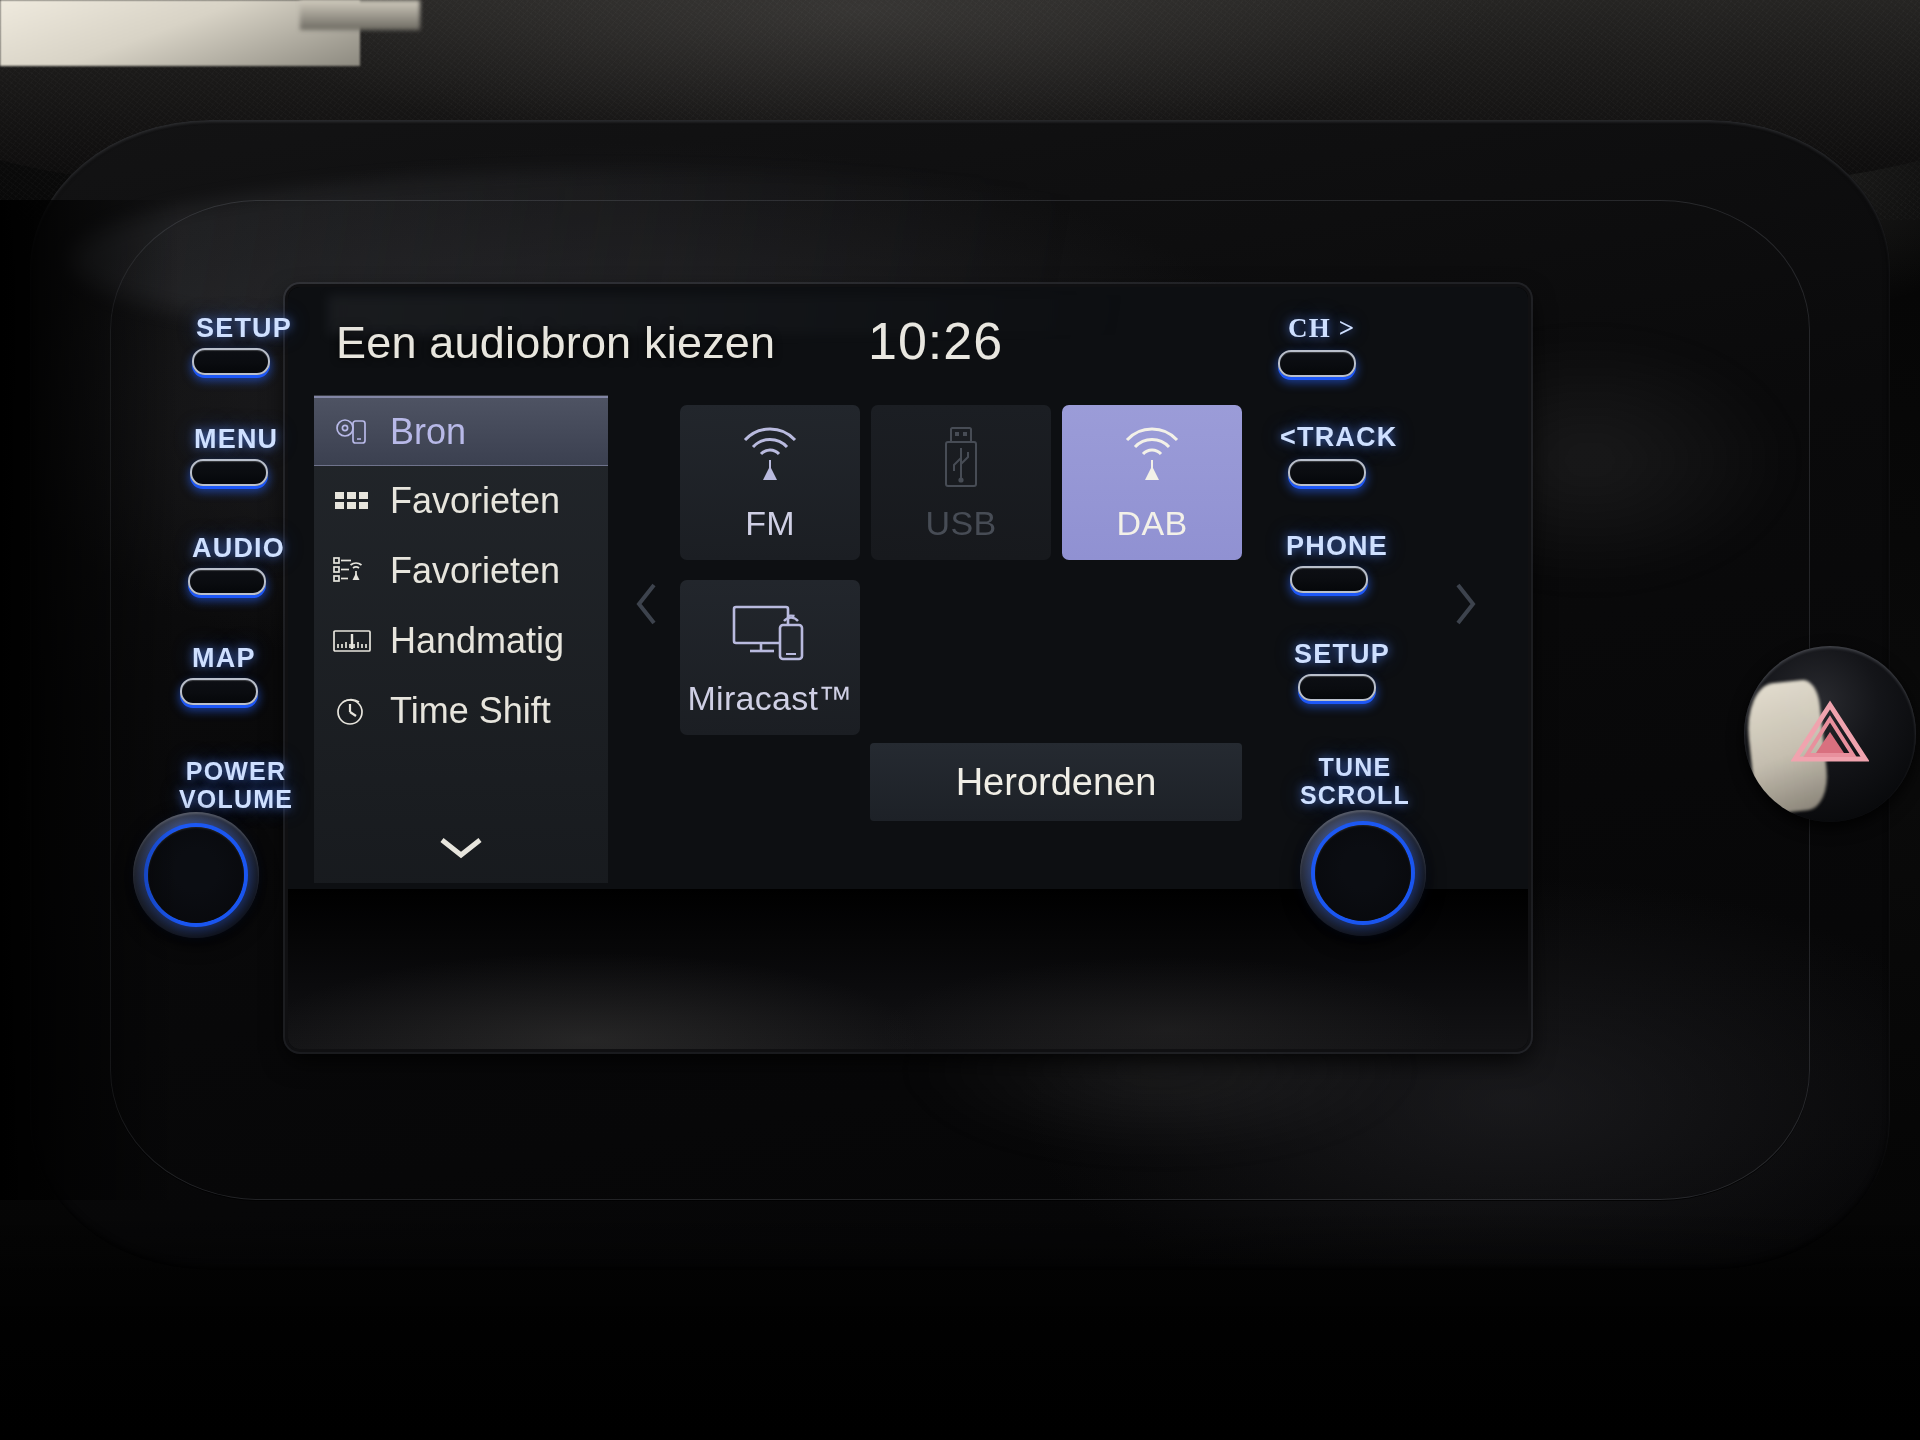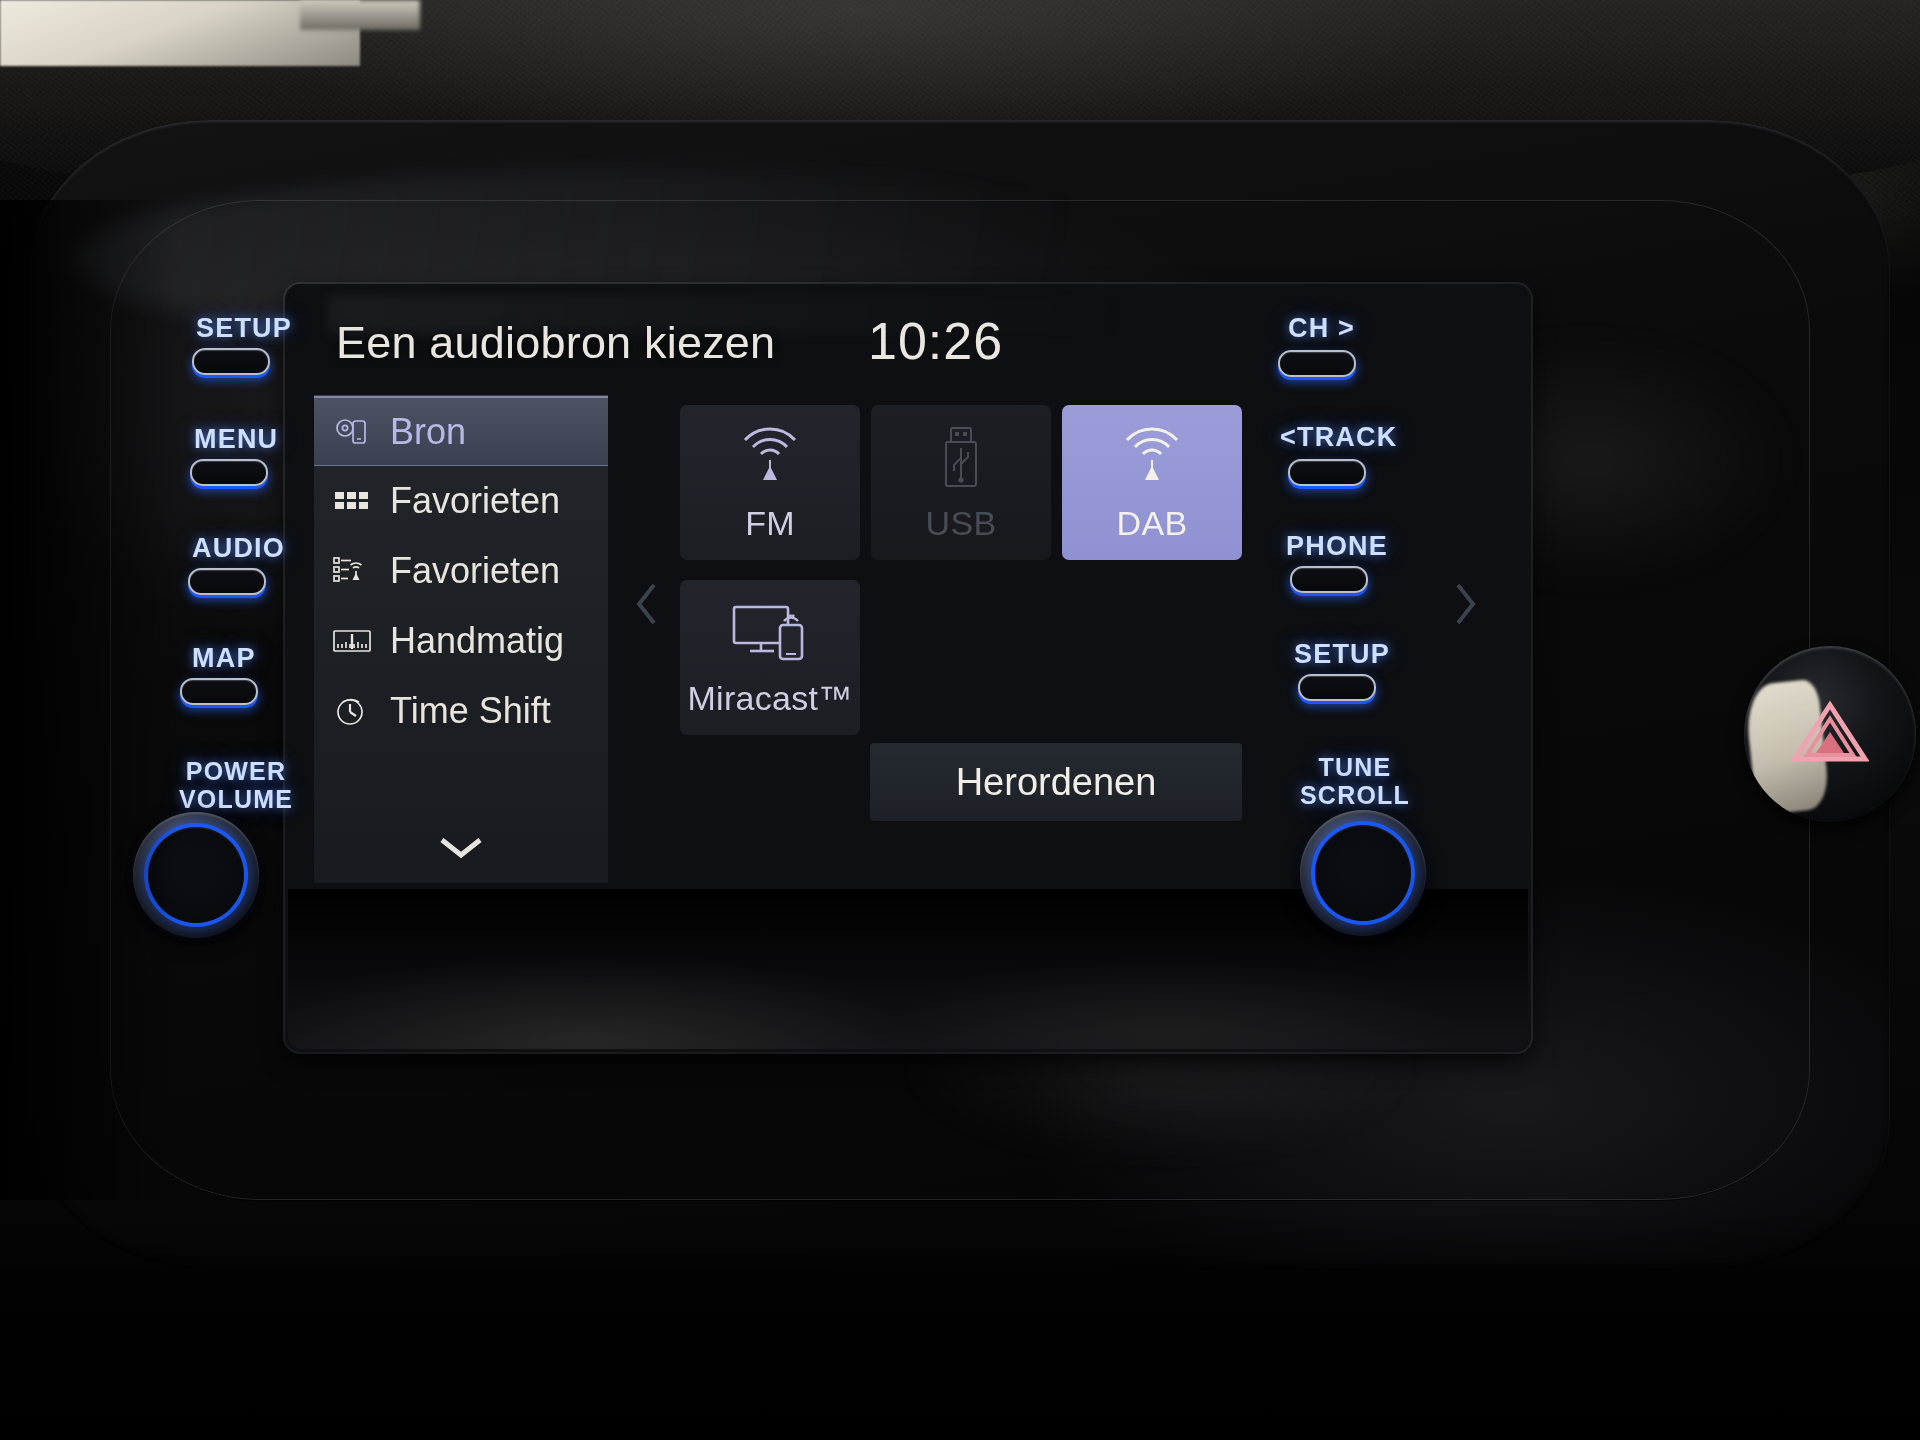--- a/index.html
+++ b/index.html
@@ -478,21 +478,21 @@
 
   <div class="hw-label" style="left:192px; top:643px;">MAP</div>
   <div class="hw-btn" style="left:180px; top:678px;"></div>
 
   <div class="hw-label small" style="left:176px; top:757px; width:120px;">
     <span>POWER</span><br>
     <span>VOLUME</span>
   </div>
   <div class="knob" style="left:133px; top:812px;"></div>
 
-  <div class="hw-label" style="left:1288px; top:313px;">CH &gt;</div>
+  <div class="hw-label" style="left:1288px; top:313px;font-family:Liberation Serif, serif;">CH &gt;</div>
   <div class="hw-btn" style="left:1278px; top:350px;"></div>
 
   <div class="hw-label" style="left:1280px; top:422px;">&lt;TRACK</div>
   <div class="hw-btn" style="left:1288px; top:459px;"></div>
 
   <div class="hw-label" style="left:1286px; top:531px;">PHONE</div>
   <div class="hw-btn" style="left:1290px; top:566px;"></div>
 
   <div class="hw-label" style="left:1294px; top:639px;">SETUP</div>
   <div class="hw-btn" style="left:1298px; top:674px;"></div>

